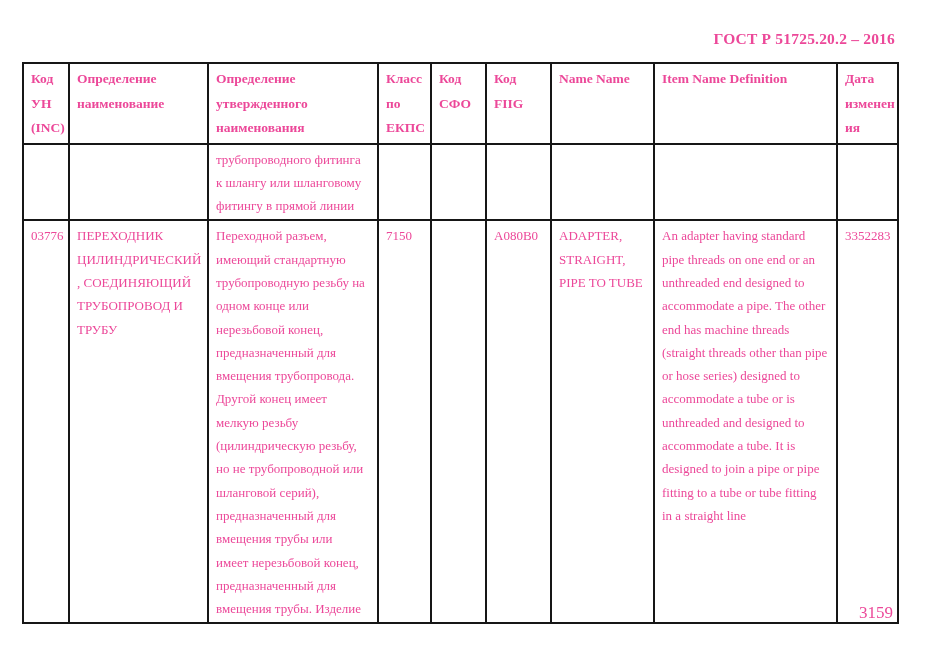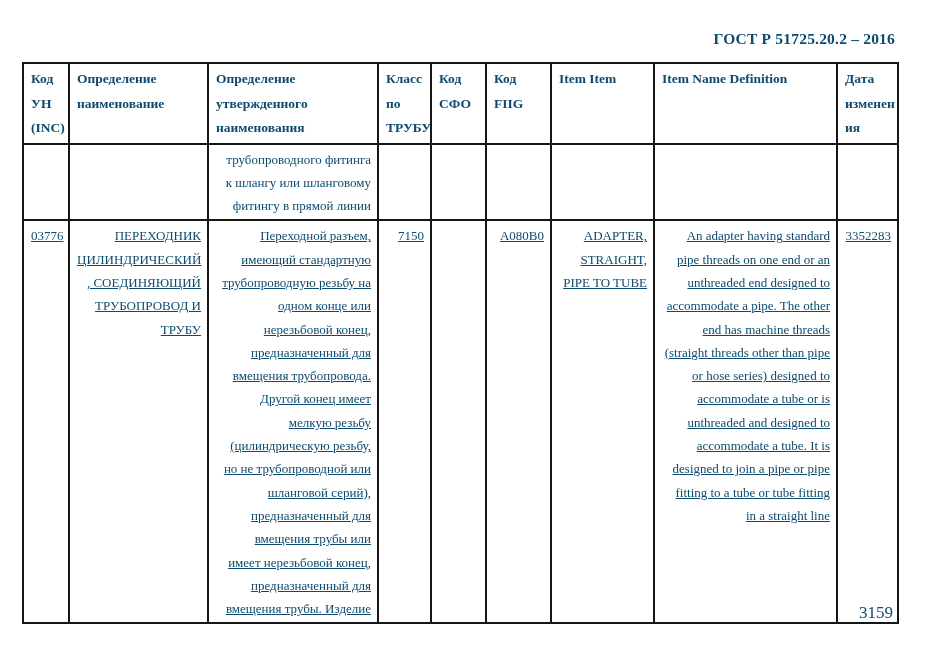--- a/index.html
+++ b/index.html
@@ -3,21 +3,21 @@
 <meta charset="utf-8">
 <style>
   * { margin: 0; padding: 0; box-sizing: border-box; }
   html, body { background: #e8e8e8; }
   .page {
     position: relative;
     width: 935px;
     height: 661px;
     background: #ffffff;
     font-family: "Liberation Serif", serif;
-    color: #0c4a6e;
+    color: #ec4899;
     overflow: hidden;
   }
   .doc-title {
     position: absolute;
     top: 30px;
     right: 40px;
     font-size: 15.5px;
     font-weight: bold;
     letter-spacing: 0.2px;
   }
@@ -42,24 +42,23 @@
   table.gost-table th {
     font-size: 13.5px;
     font-weight: bold;
     line-height: 24.5px;
     height: 75px;
   }
   table.gost-table td {
     font-size: 13px;
     font-weight: normal;
     line-height: 23.3px;
-    text-align: right;
   }
   tr.row-continuation td { height: 71px; }
-  tr.row-main td { height: 396px; text-decoration: underline; }
+  tr.row-main td { height: 396px; }
   .page-number {
     position: absolute;
     top: 603px;
     right: 42px;
     font-size: 17px;
   }
 </style>
 </head>
 <body>
 
@@ -84,26 +83,26 @@
         <th>Код
 УН
 (INC)</th>
         <th>Определение
 наименование</th>
         <th>Определение
 утвержденного
 наименования</th>
         <th>Класс
 по
-ТРУБУ</th>
+ЕКПС</th>
         <th>Код
 СФО</th>
         <th>Код
 FIIG</th>
-        <th>Item Item</th>
+        <th>Name Name</th>
         <th>Item Name Definition</th>
         <th>Дата
 изменен
 ия</th>
       </tr>
     </thead>
     <tbody>
       <tr class="row-continuation">
         <td></td>
         <td></td>

